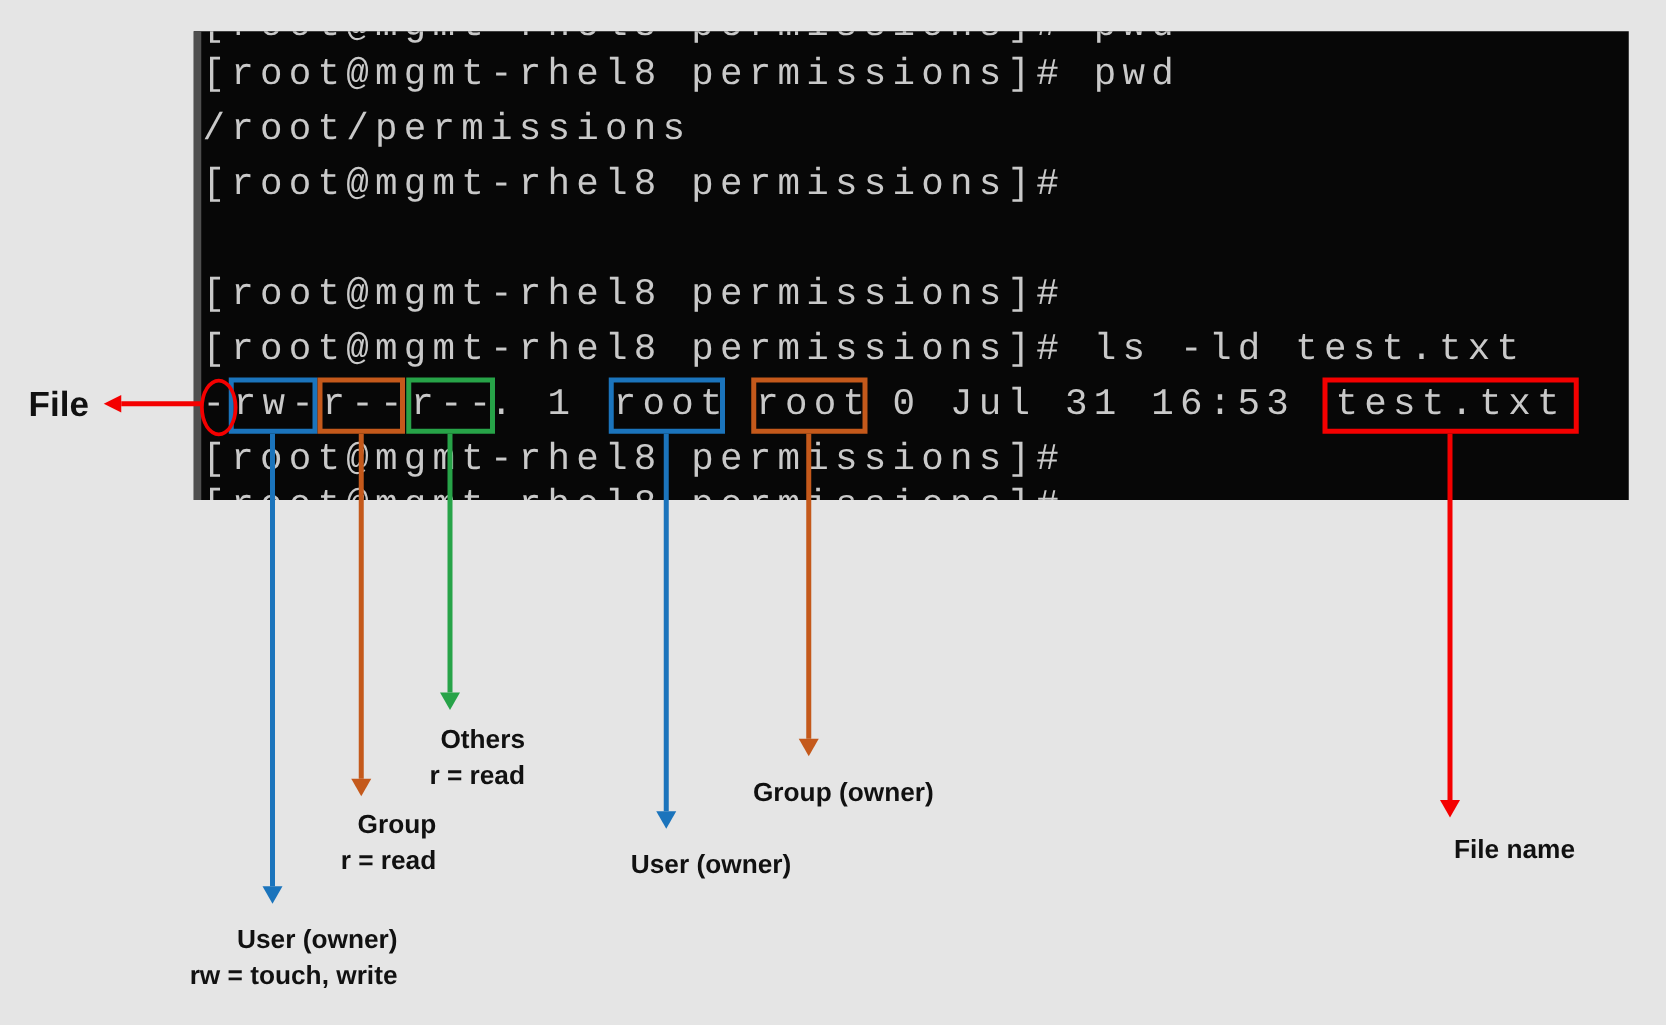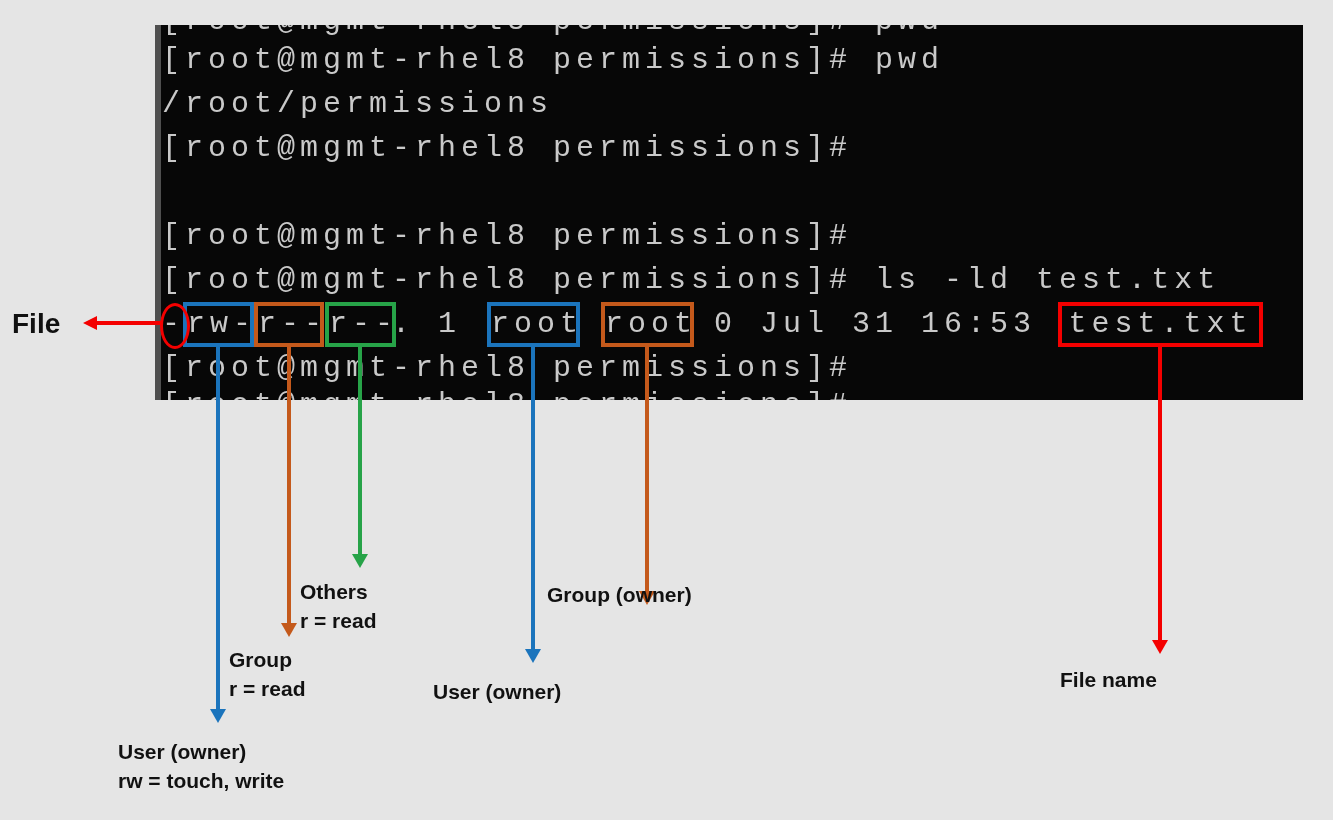--- a/index.html
+++ b/index.html
@@ -20,24 +20,24 @@
   .segbox{border-style:solid;border-width:4px;line-height:37px;text-align:center;}
 
   
   .ellipse{position:absolute;border:3px solid var(--red);border-radius:50%;background:transparent;}
   .vline{position:absolute;width:4px;}
   .hline{position:absolute;height:4px;}
   .ahead{position:absolute;width:0;height:0;border-left:8px solid transparent;
          border-right:8px solid transparent;border-top:14px solid var(--red);}
   .ahead-left{position:absolute;width:0;height:0;border-top:7px solid transparent;
          border-bottom:7px solid transparent;border-right:14px solid var(--red);}
-  .label{position:absolute;text-align:left;font-weight:700;font-size:21px;
+  .label{position:absolute;text-align:right;font-weight:700;font-size:21px;
          line-height:29px;color:var(--label_text);}
   .label-file{position:absolute;font-weight:700;font-size:28px;color:var(--label_text);
-         text-align:left;}
+         text-align:center;}
 </style>
 </head>
 <body>
 
 <div class="canvas">
 
   <div class="terminal">
     <div class="trow" style="top:-26px">[root@mgmt-rhel8 permissions]# pwd</div>
     <div class="trow" style="top:13px">[root@mgmt-rhel8 permissions]# pwd</div>
     <div class="trow" style="top:57px">/root/permissions</div>
@@ -89,21 +89,21 @@
   </div>
 
   <div class="vline" style="left:531px;top:347px;height:302px;background:var(--blue)"></div>
   <div class="ahead" style="left:525px;top:649px;border-top-color:var(--blue)"></div>
   <div class="label" style="left:433px;top:677px;width:200px">
     <div>User (owner)</div>
   </div>
 
   <div class="vline" style="left:645px;top:347px;height:244px;background:var(--orange)"></div>
   <div class="ahead" style="left:639px;top:591px;border-top-color:var(--orange)"></div>
-  <div class="label" style="left:547px;top:580px;width:200px">
+  <div class="label" style="left:547px;top:620px;width:200px">
     <div>Group (owner)</div>
   </div>
 
   <div class="vline" style="left:1158px;top:347px;height:293px;background:var(--red)"></div>
   <div class="ahead" style="left:1152px;top:640px;border-top-color:var(--red)"></div>
   <div class="label" style="left:1060px;top:665px;width:200px">
     <div>File name</div>
   </div>
 
 </div>

